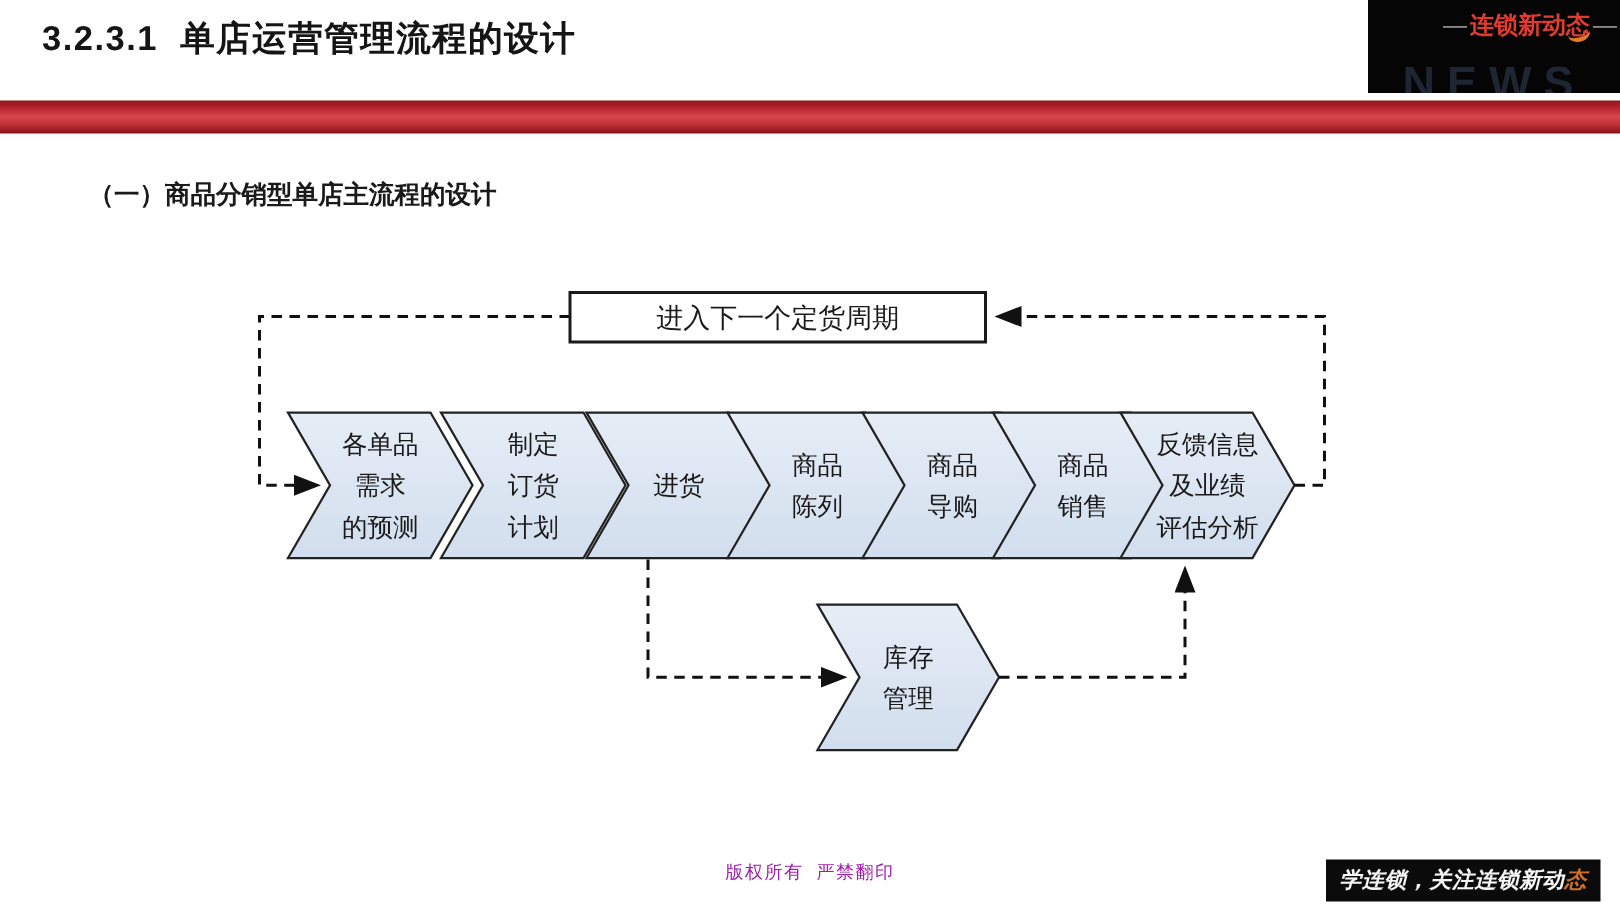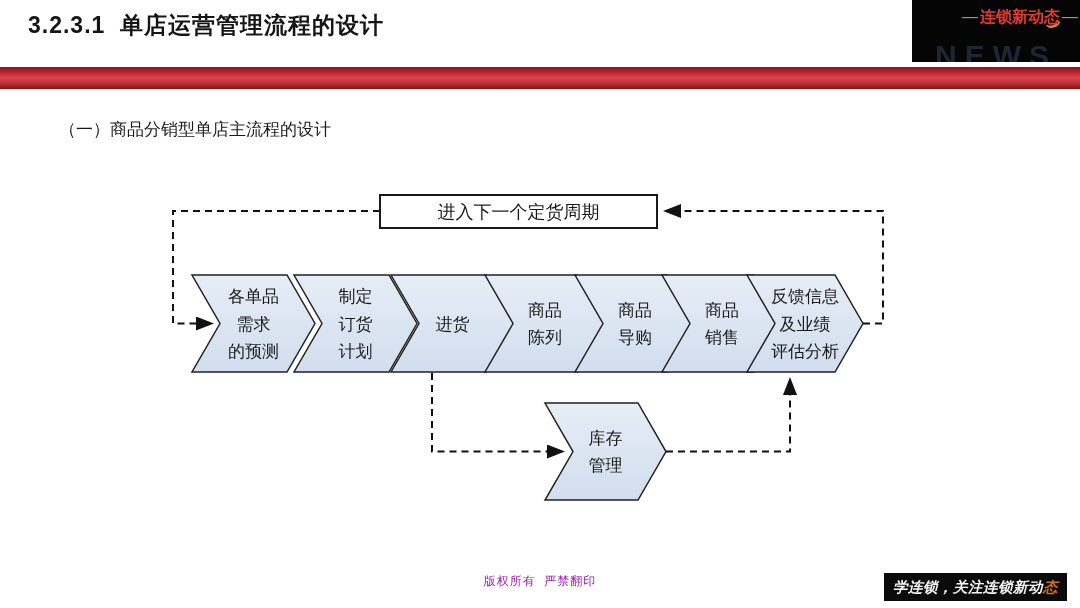--- a/index.html
+++ b/index.html
@@ -30,21 +30,21 @@
   .brand-line1 .dash{color:#9a9a9a;font-weight:400;margin:0 2px;}
   .brand-swoosh{
     position:absolute;display:inline-block;width:15px;height:9px;margin-left:-15px;margin-top:9px;
     border-bottom:3px solid #e07b2a;border-radius:50%;transform:rotate(-14deg);
   }
   .brand-line2{
     position:absolute;left:0;top:37px;width:100%;text-align:center;
     font-size:12.5px;font-weight:700;color:#f2f2f2;letter-spacing:.5px;white-space:nowrap;
   }
   .section-subtitle{
-    position:absolute;left:59px;top:118px;font-size:17px;font-weight:400;color:#1a1a1a;
+    position:absolute;left:59px;top:118px;font-size:17px;font-weight:700;color:#1a1a1a;
   }
   .flowchart{position:absolute;left:140px;top:180px;width:760px;height:340px;}
   .footer-copyright{
     position:absolute;left:0;top:573px;width:1080px;text-align:center;
     font-size:12px;color:#a21caf;letter-spacing:1px;white-space:pre;
   }
   .bottom-brand{
     position:absolute;right:13px;top:573px;height:28px;line-height:28px;
     background:#0b0b0b;color:#f5f5f5;font-size:14.5px;font-weight:700;
     padding:0 9px;letter-spacing:.5px;white-space:nowrap;font-style:italic;

